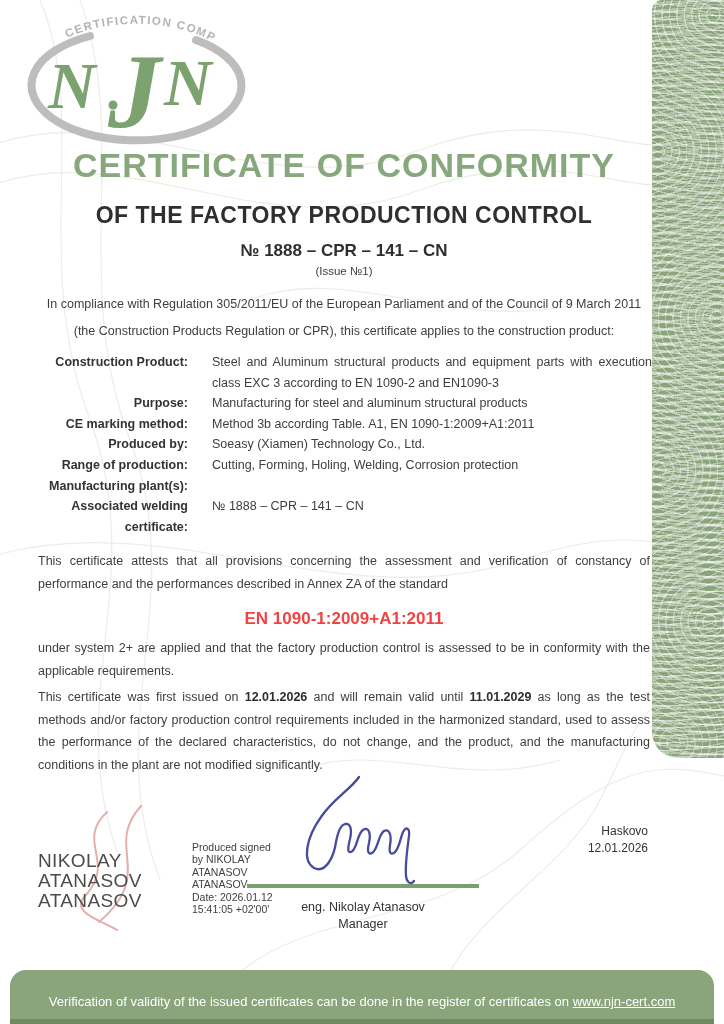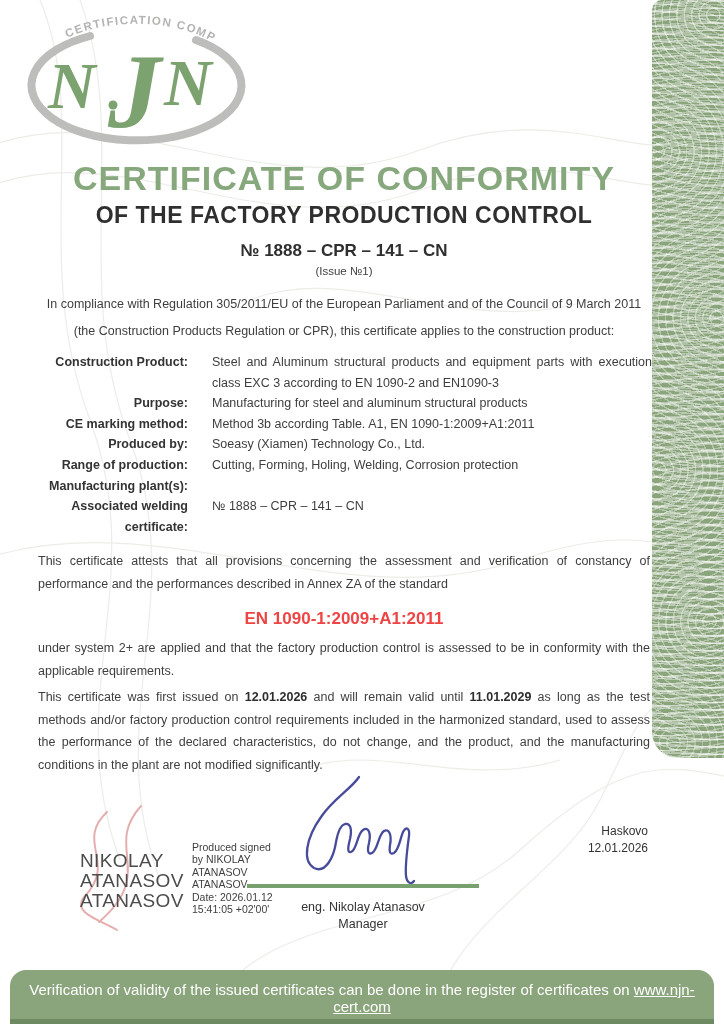--- a/index.html
+++ b/index.html
@@ -24,21 +24,20 @@
       repeating-radial-gradient(circle at 30% 98%, transparent 0 6px, rgba(255,255,255,.30) 6px 7.4px);
     border-radius:10px 0 0 26px;
   }
 
   .logo{position:absolute; left:14px; top:6px; width:248px; height:142px;}
 
   .title{
     position:absolute; left:37px; top:146px; width:614px;
     text-align:center; font-size:34px; font-weight:bold; letter-spacing:1px;
     color:#87a87d;
-    margin-top:13px;
   }
   .subtitle{
     position:absolute; left:37px; top:202px; width:614px;
     text-align:center; font-size:23px; font-weight:bold; color:#2f2f2f; letter-spacing:.5px;
   }
   .cert-number{
     position:absolute; left:37px; top:241px; width:614px;
     text-align:center; font-size:17px; font-weight:bold; color:#2f2f2f;
   }
   .issue{
@@ -63,42 +62,42 @@
     text-align:center; font-size:17px; font-weight:bold; color:#ef4444;
   }
   .p-system{top:637px;}
   .p-validity{top:686px; line-height:22.6px;}
   .p-validity b{color:#2e2e2e;}
 
   
   .stamp-red{position:absolute; left:45px; top:800px; pointer-events:none;}
   .stamp-name{
     position:absolute; left:38px; top:851px; width:160px;
-    font-size:19px; line-height:20px; color:#4c4c4c; letter-spacing:.4px;margin-left:42px;
+    font-size:19px; line-height:20px; color:#4c4c4c; letter-spacing:.4px;
   }
   .stamp-details{
     position:absolute; left:192px; top:841px; width:130px;
     font-size:10.5px; line-height:12.4px; color:#3f3f3f;
   }
   .sig-ink{position:absolute; left:293px; top:773px;}
   .sig-line{position:absolute; left:247px; top:884px; width:232px; height:4px; background:#79a06f;}
   .signer{
     position:absolute; left:247px; top:899px; width:232px;
     text-align:center; font-size:12.5px; line-height:17px; color:#333;
   }
   .place-date{
     position:absolute; left:520px; top:823px; width:128px;
     text-align:right; font-size:12px; line-height:16.5px; color:#333;
   }
 
   .footer{
     position:absolute; left:10px; right:10px; bottom:0; height:54px;
     background:#8aa47c; border-radius:16px 16px 0 0;
-    text-align:center; padding-top:11px; box-sizing:border-box;
-    font-size:15px; color:#ffffff;
+    text-align:center; padding-top:24px; box-sizing:border-box;
+    font-size:13px; color:#ffffff;
     border-bottom:5px solid #6e8a62;
   }
   .footer a{color:#ffffff; text-decoration:underline; cursor:pointer;}
 </style>
 </head>
 <body>
 
 <div class="page">
 
   <svg class="watermark" width="724" height="1024" viewBox="0 0 724 1024">

